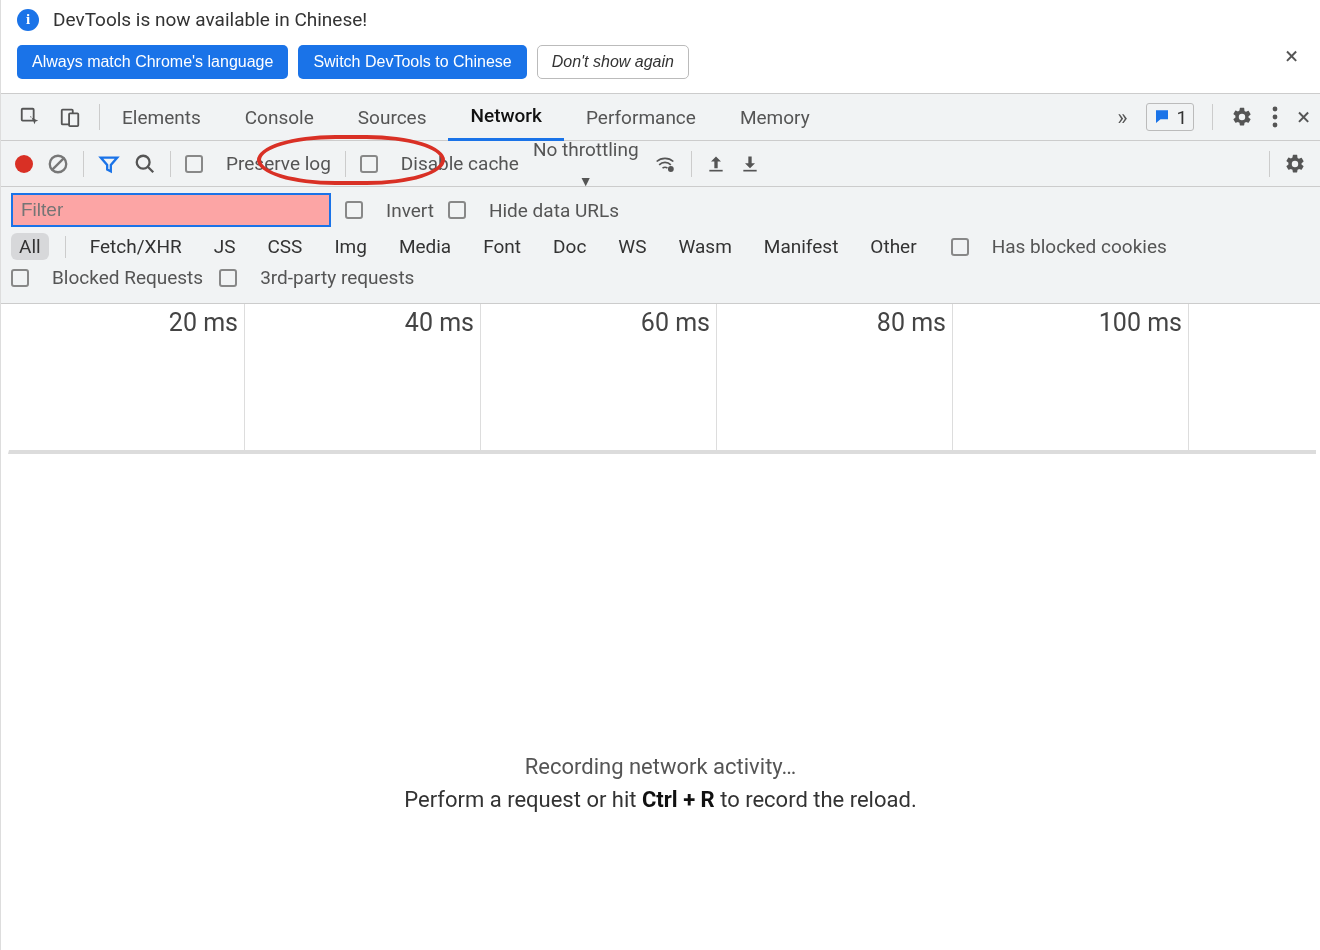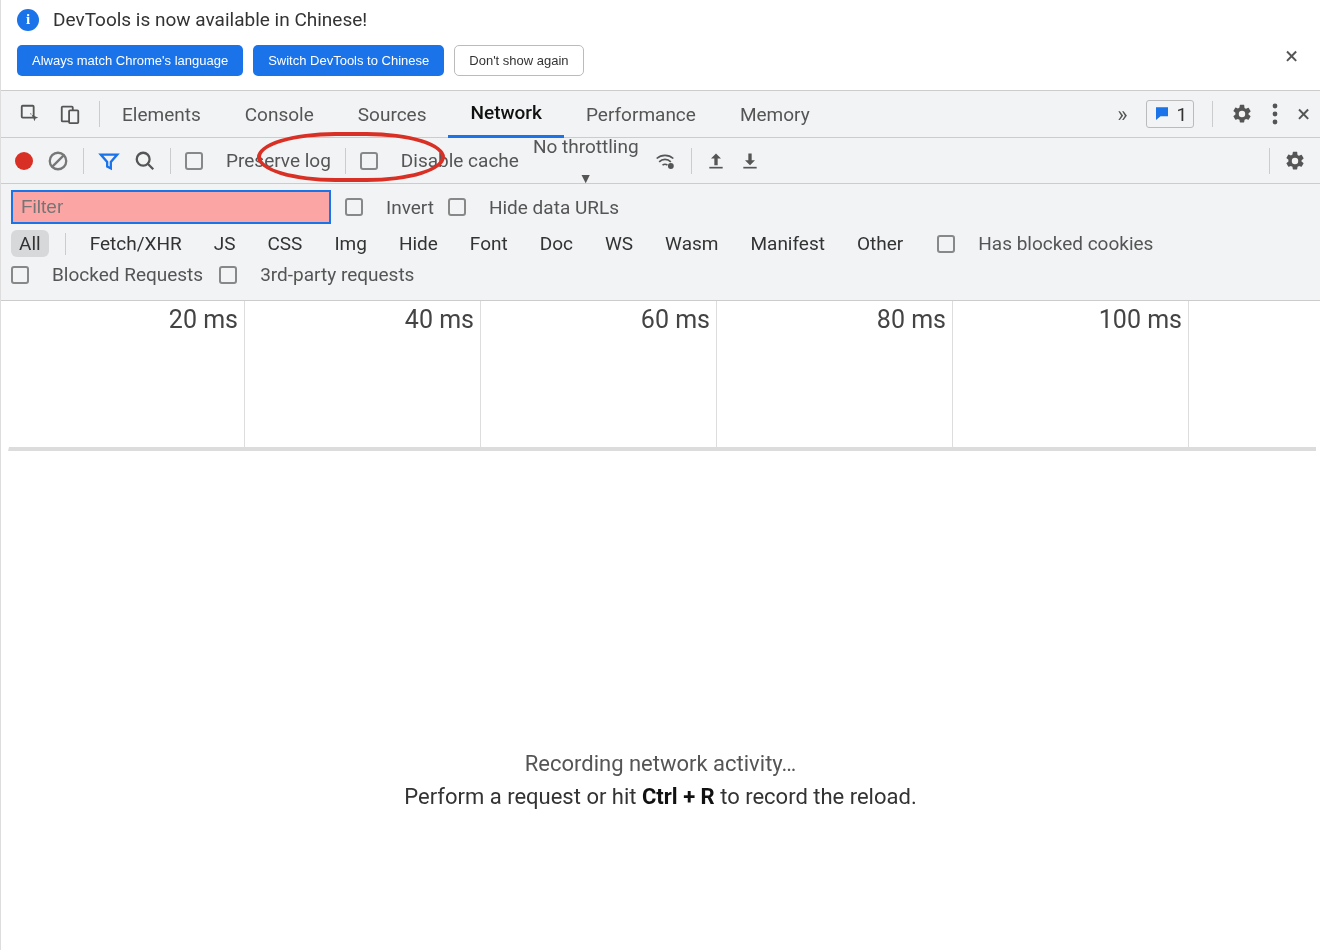--- a/index.html
+++ b/index.html
@@ -43,33 +43,34 @@
     cursor: pointer;
   }
   .infobar-buttons {
     display: flex;
     gap: 10px;
     padding: 14px 16px 14px 16px;
   }
   .btn {
     padding: 7px 14px;
     border-radius: 5px;
-    font-size: 13px;
+    font-size: 16px;
     cursor: pointer;
     border: 1px solid transparent;
     font-weight: 500;
   }
   .btn-primary {
     background: #1a73e8;
     color: #fff;
   }
   .btn-outline {
     background: #fff;
     border: 1px solid #bbb;
     color: #333;
+    font-style: italic;
   }
 
   
   .tabstrip {
     display: flex;
     align-items: center;
     border-top: 1px solid #ccc;
     border-bottom: 1px solid #ccc;
     background: #f1f3f4;
     padding: 0 10px 0 18px;
@@ -365,21 +366,21 @@
       <span>Hide data URLs</span>
     </label>
   </div>
   <div class="row row2">
     <span class="pill active">All</span>
     <span class="pill-sep"></span>
     <span class="pill">Fetch/XHR</span>
     <span class="pill">JS</span>
     <span class="pill">CSS</span>
     <span class="pill">Img</span>
-    <span class="pill">Hide</span>
+    <span class="pill">Media</span>
     <span class="pill">Font</span>
     <span class="pill">Doc</span>
     <span class="pill">WS</span>
     <span class="pill">Wasm</span>
     <span class="pill">Manifest</span>
     <span class="pill">Other</span>
     <label class="chk" style="margin-left:10px;">
       <span class="chkbox"></span>
       <span>Has blocked cookies</span>
     </label>

